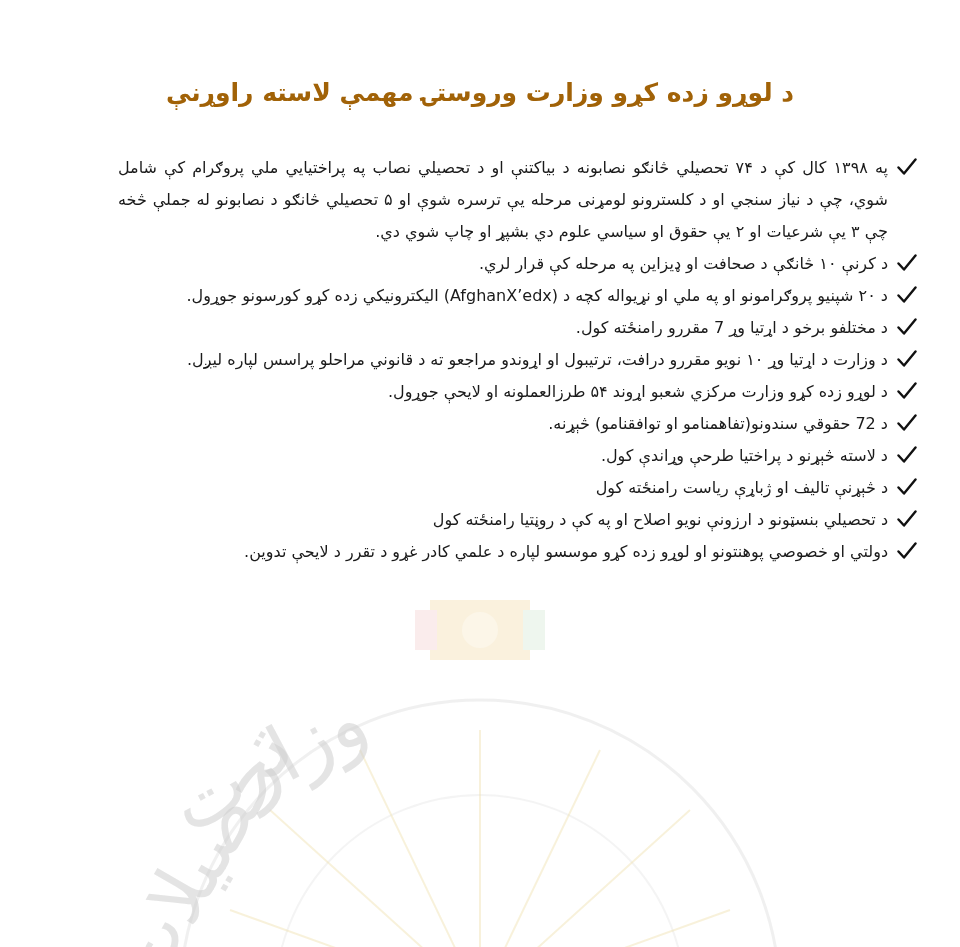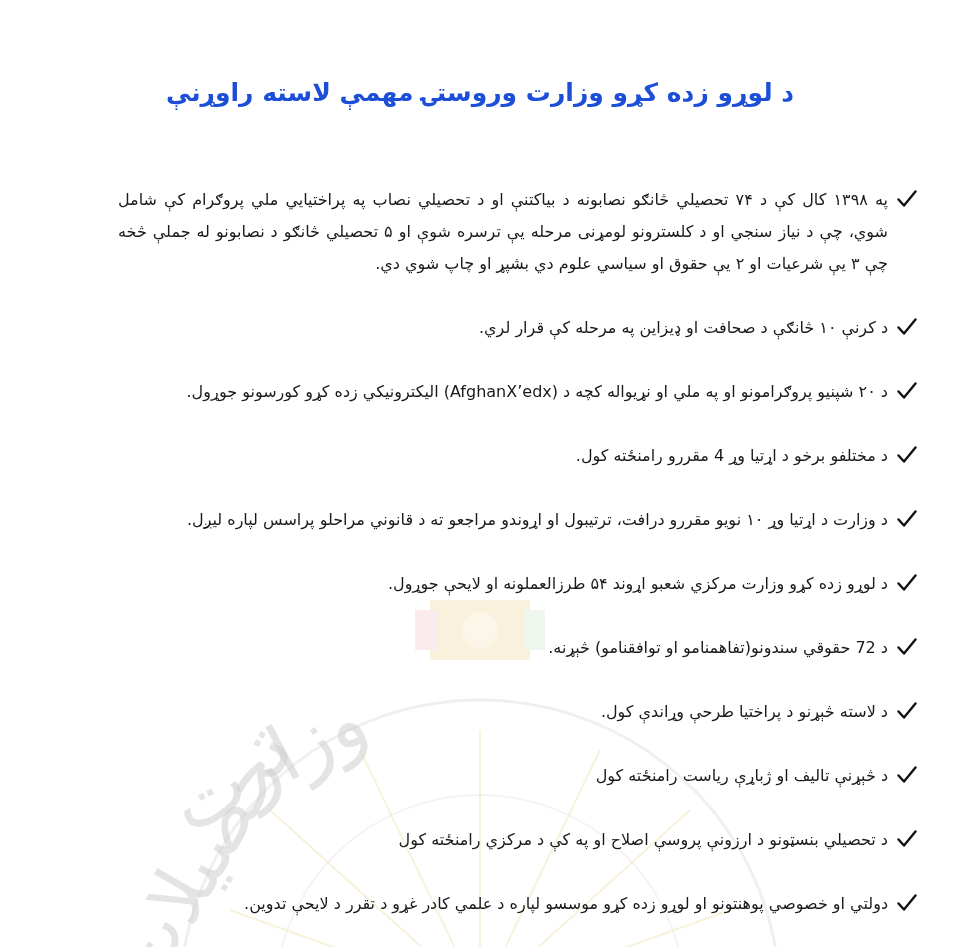--- a/index.html
+++ b/index.html
@@ -42,21 +42,21 @@
   .title {
     position: absolute;
     top: 78px;
     left: 0;
     width: 960px;
     text-align: center;
     direction: rtl;
     font-family: "DejaVu Sans", sans-serif;
     font-weight: bold;
     font-size: 25px;
-    color: #1d4ed8;
+    color: #a16207;
     z-index: 2;
     margin: 0;
   }
   .list {
     position: absolute;
     top: 152px;
     left: 118px;
     width: 800px;
     direction: rtl;
     list-style: none;
@@ -65,21 +65,20 @@
     z-index: 2;
   }
   .item {
     position: relative;
     padding-right: 30px;
     font-size: 16px;
     line-height: 32px;
     text-align: justify;
     text-align-last: right;
     color: #1a1a1a;
-    margin-top: 32px;
   }
   .check {
     position: absolute;
     right: 0;
     top: 0;
     width: 22px;
     height: 30px;
     display: flex;
     align-items: center;
     justify-content: center;
@@ -145,21 +144,21 @@
           </svg>
       </span>
       <span class="item-text">د ۲۰ شپنیو پروګرامونو او په ملي او نړیواله کچه د (AfghanX’edx) الیکترونیکي زده کړو کورسونو جوړول.</span>
     </li>
     <li class="item">
       <span class="check">
         <svg viewBox="0 0 20 18">
             <path d="M1.5 9.5 L7 15.5 L18.5 1.5" fill="none" stroke="#111" stroke-width="2.4" stroke-linecap="round" stroke-linejoin="round"></path>
           </svg>
       </span>
-      <span class="item-text">د مختلفو برخو د اړتیا وړ 4 مقررو رامنځته کول.</span>
+      <span class="item-text">د مختلفو برخو د اړتیا وړ 7 مقررو رامنځته کول.</span>
     </li>
     <li class="item">
       <span class="check">
         <svg viewBox="0 0 20 18">
             <path d="M1.5 9.5 L7 15.5 L18.5 1.5" fill="none" stroke="#111" stroke-width="2.4" stroke-linecap="round" stroke-linejoin="round"></path>
           </svg>
       </span>
       <span class="item-text">د وزارت د اړتیا وړ ۱۰ نویو مقررو درافت، ترتیبول او اړوندو مراجعو ته د قانوني مراحلو پراسس لپاره لیږل.</span>
     </li>
     <li class="item">
@@ -193,21 +192,21 @@
           </svg>
       </span>
       <span class="item-text">د څېړنې تالیف او ژباړې ریاست رامنځته کول</span>
     </li>
     <li class="item">
       <span class="check">
         <svg viewBox="0 0 20 18">
             <path d="M1.5 9.5 L7 15.5 L18.5 1.5" fill="none" stroke="#111" stroke-width="2.4" stroke-linecap="round" stroke-linejoin="round"></path>
           </svg>
       </span>
-      <span class="item-text">د تحصیلي بنسټونو د ارزونې پروسې اصلاح او په کې د مرکزي رامنځته کول</span>
+      <span class="item-text">د تحصیلي بنسټونو د ارزونې نویو اصلاح او په کې د روڼتیا رامنځته کول</span>
     </li>
     <li class="item">
       <span class="check">
         <svg viewBox="0 0 20 18">
             <path d="M1.5 9.5 L7 15.5 L18.5 1.5" fill="none" stroke="#111" stroke-width="2.4" stroke-linecap="round" stroke-linejoin="round"></path>
           </svg>
       </span>
       <span class="item-text">دولتي او خصوصي پوهنتونو او لوړو زده کړو موسسو لپاره د علمي کادر غړو د تقرر د لایحې تدوین.</span>
     </li>
   </ul>

